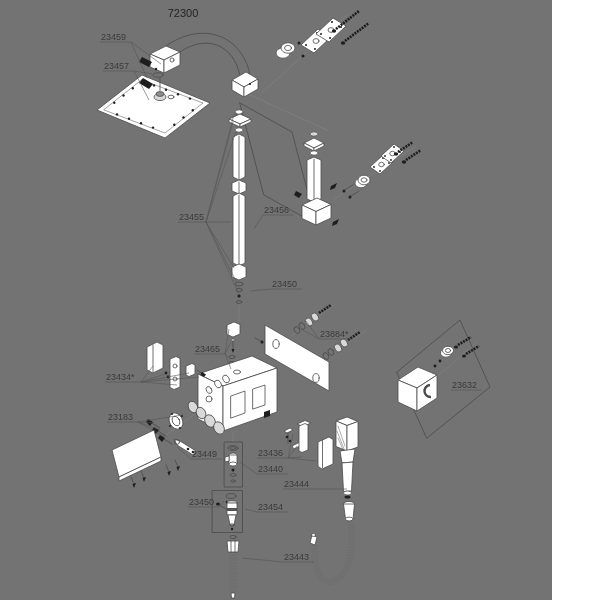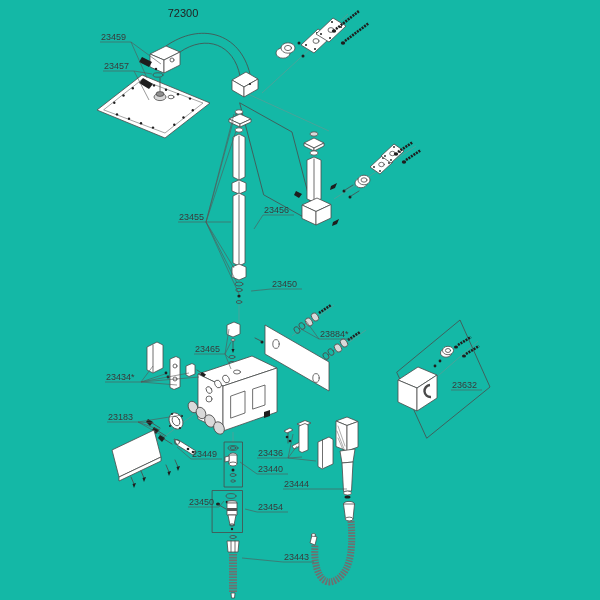--- a/index.html
+++ b/index.html
@@ -1,16 +1,16 @@
 <!DOCTYPE html>
 <html><head>
 <meta charset="utf-8">
 <style>
   html,body{margin:0;padding:0;background:#fff;}
-  .stage{position:relative;width:600px;height:600px;background:#14b8a6;overflow:hidden;
+  .stage{position:relative;width:552px;height:600px;background:#737373;overflow:hidden;
          font-family:"Liberation Sans",sans-serif;}
   svg{position:absolute;left:0;top:0;}
   .lbl{font-family:"Liberation Sans",sans-serif;font-size:9px;fill:#3a3a3a;}
   .title{font-family:"Liberation Sans",sans-serif;font-size:11px;fill:#222;}
   .ln{fill:none;stroke:#4a4a4a;stroke-width:0.8;stroke-linejoin:round;stroke-linecap:round;}
   .fw{fill:#ffffff;stroke:#4a4a4a;stroke-width:0.8;stroke-linejoin:round;}
   .fg{fill:#d9d9d9;stroke:#4a4a4a;stroke-width:0.8;}
   .dk{fill:#1e1e1e;stroke:none;}
   .ldr{stroke:#555;stroke-width:0.6;fill:none;}
   .cl{stroke:#8a8a8a;stroke-width:0.45;fill:none;}

